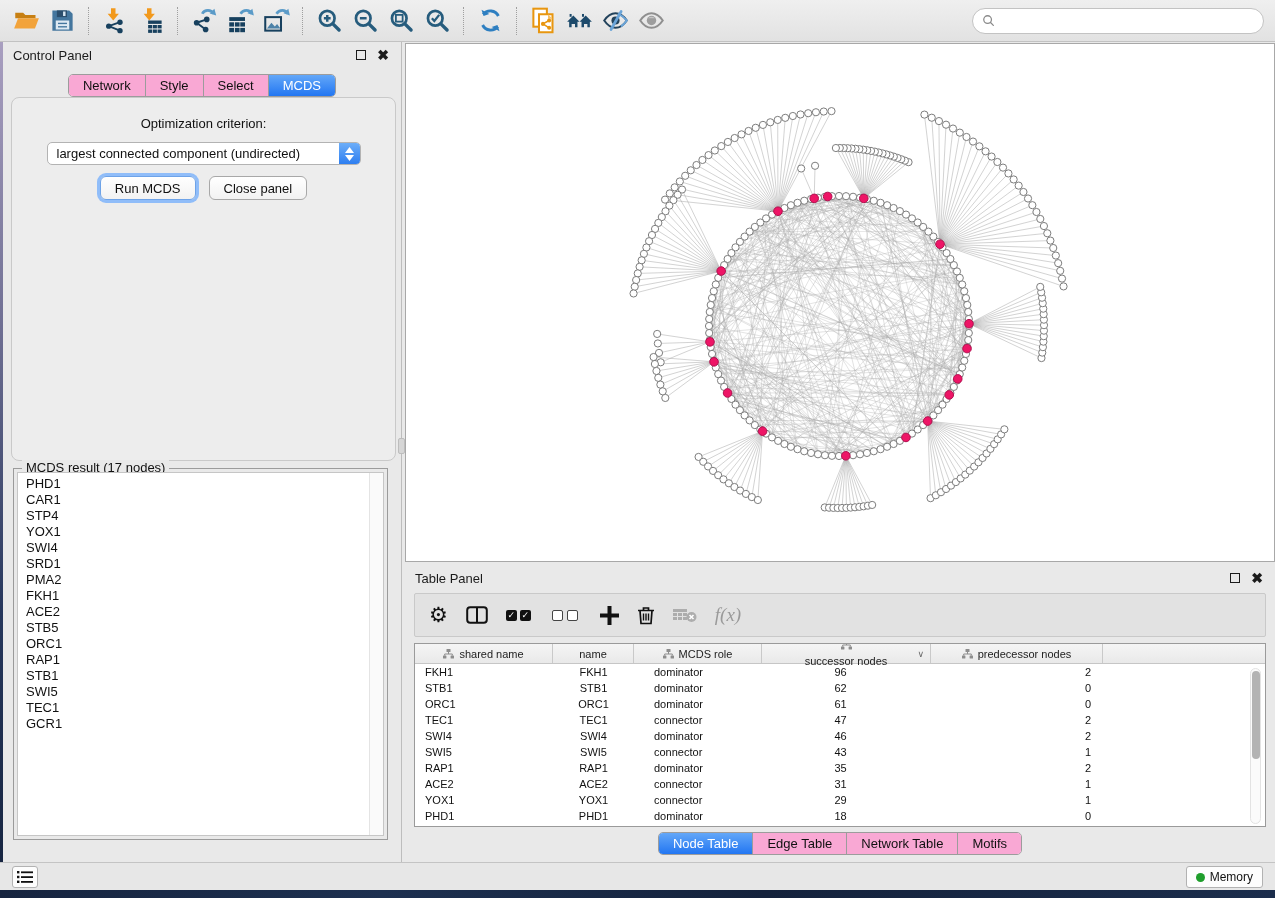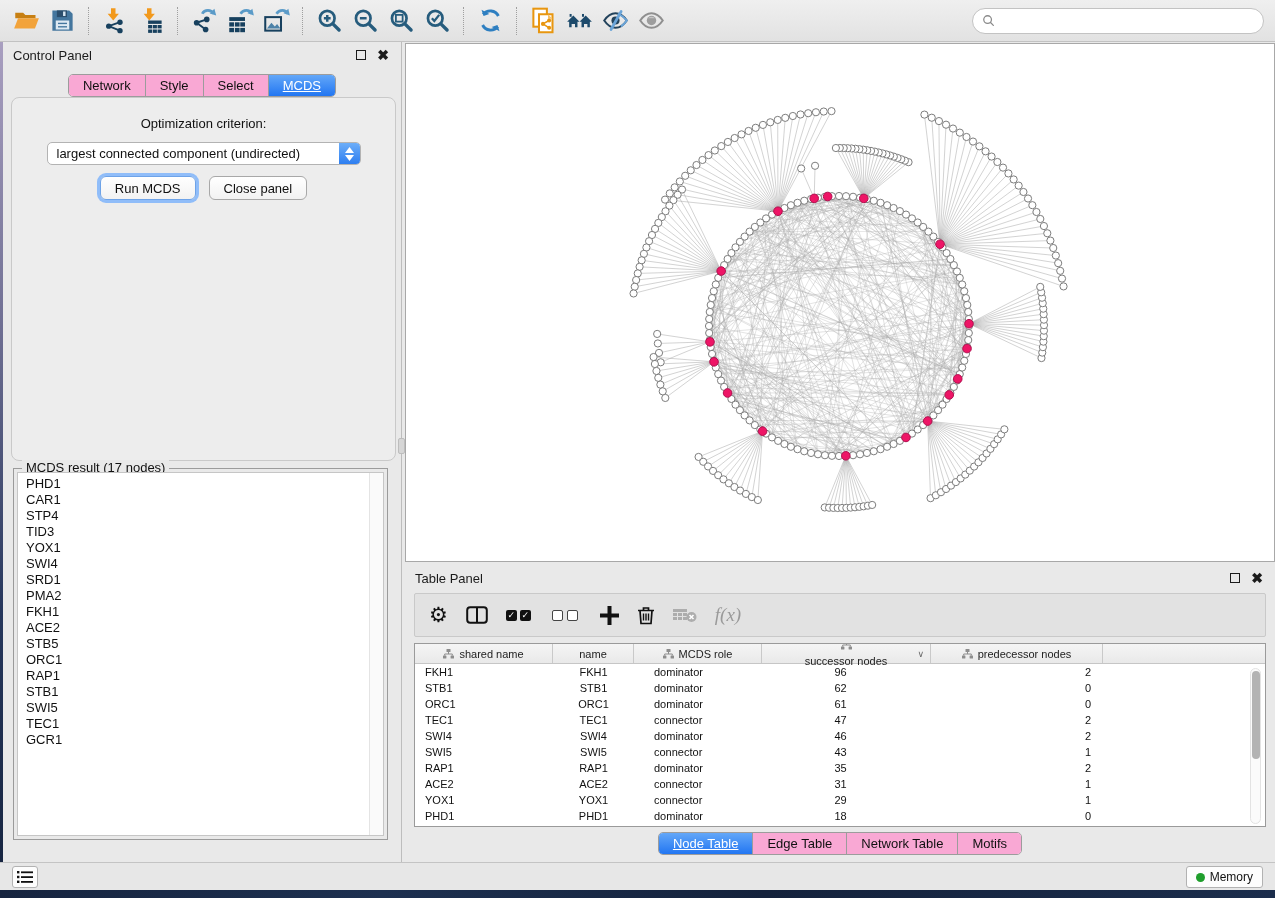--- a/index.html
+++ b/index.html
@@ -28,21 +28,21 @@
   .cpanel { position:absolute; left:3px; top:42px; width:399px; height:820px; background:#e9e9e9; border-right:1px solid #bdbdbd; }
   .panel-titlebar { height:26px; display:flex; align-items:center; padding:0 10px; font-size:13px; color:#1b1b1b;text-align:center; }
   .panel-titlebar .spacer { flex:1; }
   .wicon { width:16px; height:16px; display:flex; align-items:center; justify-content:center; margin-left:6px; font-size:13px; color:#1b1b1b; }
   .float-glyph { width:10px; height:10px; border:1.6px solid #1b1b1b; display:inline-block; }
   .close-glyph { font-weight:bold; font-size:14px; }
 
   .seg { display:flex; border:1px solid #9c9c9c; border-radius:5px; background:#fff; overflow:hidden; height:23px; }
   .seg .tab { padding:0 14px; font-size:13px; display:flex; align-items:center; border-right:1px solid #9c9c9c; background:#f9a8d4; color:#111; white-space:nowrap; }
   .seg .tab:last-child { border-right:none; }
-  .seg .tab.sel { background:linear-gradient(#63a7f8,#2276f2); color:#fff;text-decoration:underline; }
+  .seg .tab.sel { background:linear-gradient(#63a7f8,#2276f2); color:#fff; }
   .cp-tabs-wrap { position:absolute; left:0; top:32px; width:100%; display:flex; justify-content:center; }
 
   .cp-card { position:absolute; left:8px; top:55px; width:385px; height:364px; background:#ededed; border:1px solid #c9c9c9; border-radius:8px; }
   .opt-label { text-align:center; margin-top:18px; font-size:13px; }
   .dropdown { margin:11px auto 0; width:314px; height:23px; background:#fff; border:1px solid #b3b3b3; border-radius:5px; display:flex; align-items:center; overflow:hidden; }
   .dropdown .dval { flex:1; font-size:13px; padding-left:9px; white-space:nowrap; }
   .dropdown .stepper { width:21px; height:23px; background:linear-gradient(#6fb0f9,#2b7cf0); display:flex; flex-direction:column; align-items:center; justify-content:center; gap:2px; border-radius:0 4px 4px 0; }
   .btn-row { display:flex; justify-content:center; gap:13px; margin-top:11px; }
   .pbtn { height:24px; background:linear-gradient(#ffffff,#f2f2f2); border:1px solid #a8a8a8; border-radius:6px; font-size:13px; font-family:"Liberation Sans",sans-serif; padding:0 14px; color:#111; }
   .pbtn.focus { box-shadow:0 0 0 3px #90bdf9; border-color:#6ea3e8; }
@@ -298,21 +298,20 @@
     </div>
   </div>
 
   <div class="fieldset">
     <span class="legend">MCDS result (17 nodes)</span>
     <div class="mcds-listbox">
       <div id="mcds-list">
           <div class="mcds-item">PHD1</div>
           <div class="mcds-item">CAR1</div>
           <div class="mcds-item">STP4</div>
-          <div class="mcds-item">TID3</div>
           <div class="mcds-item">YOX1</div>
           <div class="mcds-item">SWI4</div>
           <div class="mcds-item">SRD1</div>
           <div class="mcds-item">PMA2</div>
           <div class="mcds-item">FKH1</div>
           <div class="mcds-item">ACE2</div>
           <div class="mcds-item">STB5</div>
           <div class="mcds-item">ORC1</div>
           <div class="mcds-item">RAP1</div>
           <div class="mcds-item">STB1</div>

